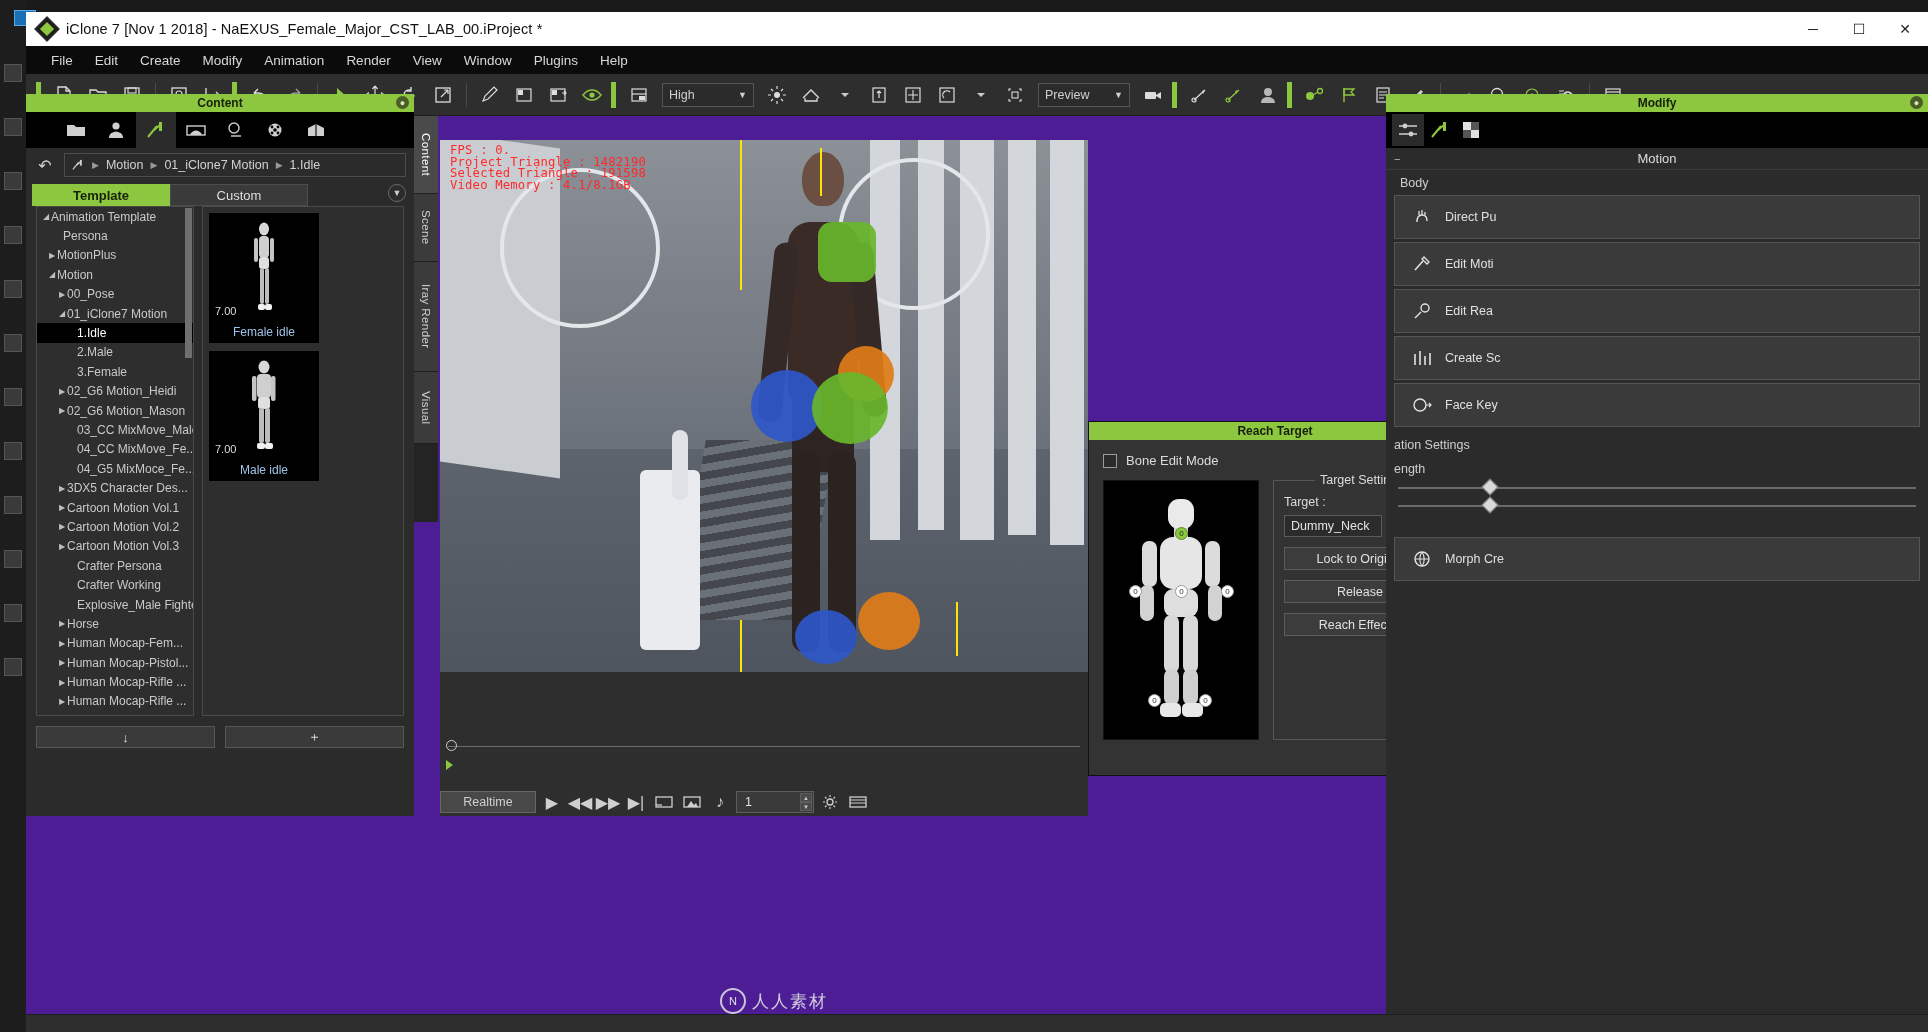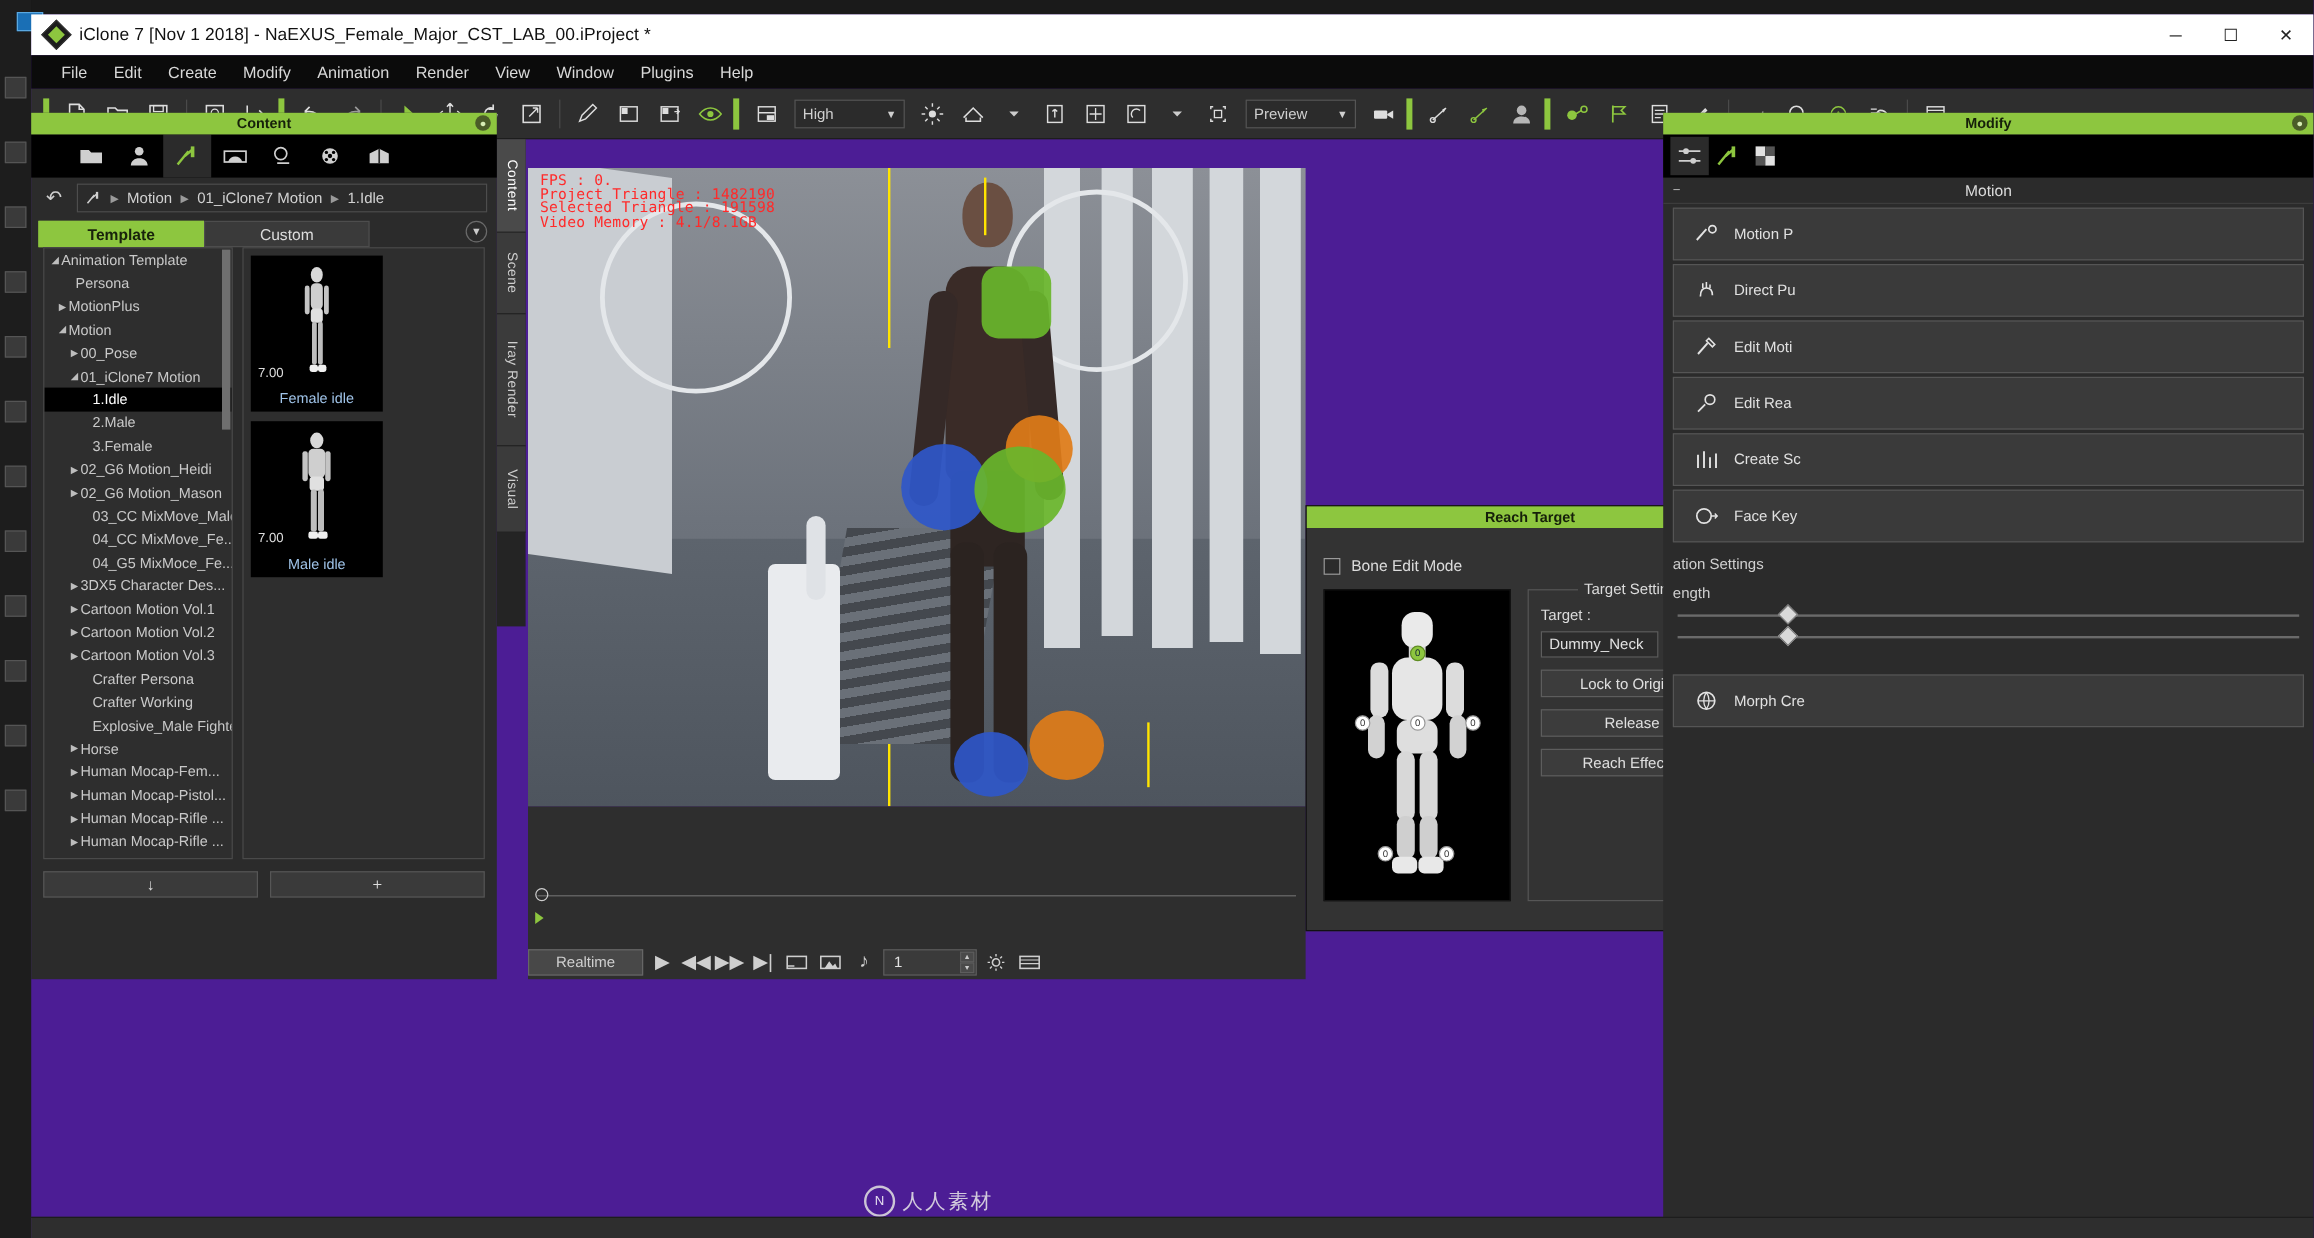--- a/index.html
+++ b/index.html
@@ -141,21 +141,21 @@
     padding-left:8px; color:#e2e2e2; font-size:12.5px; position:relative; }
   .spin { position:absolute; right:1px; top:1px; width:12px; height:18px; display:flex; flex-direction:column; }
   .spin div { flex:1; display:flex; align-items:center; justify-content:center; font-size:6px; color:#ccc; background:#4a4a4a; border:1px solid #5d5d5d; }
 
   
   .dlg { position:absolute; left:1088px; top:421px; width:374px; height:355px; background:#333; border:1px solid #111; }
   .dlg-head { height:18px; background:#8dc63f; color:#16200a; font-size:12px; font-weight:bold;
     display:flex; align-items:center; justify-content:center; position:relative; }
   .dlg-head .x { position:absolute; right:5px; top:2px; width:13px; height:13px; border-radius:50%;
     background:#4a5c28; color:#d6ecb4; font-size:9px; display:flex; align-items:center; justify-content:center; }
-  .dlg-row { display:flex; align-items:center; padding:24px 14px 0; gap:9px; position:relative; }
+  .dlg-row { display:flex; align-items:center; padding:13px 14px 0; gap:9px; position:relative; }
   .chk { width:14px; height:14px; border:1px solid #9a9a9a; background:#2b2b2b; }
   .dlg-label { color:#dcdcdc; font-size:13px; }
   .gear-btn { position:absolute; right:14px; top:10px; width:18px; height:18px; border:1px solid #5d5d5d; background:#3c3c3c;
      display:flex; align-items:center; justify-content:center; }
   .dlg-body { display:flex; padding:12px 14px; gap:14px; }
   .preview-box { width:156px; height:260px; background:#000; position:relative; border:1px solid #151515; }
   .dummy { position:absolute; left:50%; top:16px; transform:translateX(-50%); width:106px; height:228px; }
   .d-dot { position:absolute; width:13px; height:13px; border-radius:50%; background:#ffffff; border:1px solid #999;
     color:#333; font-size:8px; display:flex; align-items:center; justify-content:center; }
   .d-dot.green { background:#8dc63f; border-color:#5f8c22; color:#123; }
@@ -893,30 +893,22 @@
             <rect x="10" y="10" width="8" height="8" fill="#e2e2e2"></rect>
             <rect x="10" y="2" width="8" height="8" fill="#555"></rect>
             <rect x="2" y="10" width="8" height="8" fill="#555"></rect>
           </svg>
         </div>
     </div>
     <div class="mod-section">
       <span class="mn">−</span>
       <span>Motion</span>
     </div>
-
-    <div class="mbtn">
-      <span class="ic">
-          <svg width="22" height="22" viewBox="0 0 22 22">
-            <path d="M3 16 11 7" stroke="#e2e2e2" stroke-width="1.6"></path>
-            <circle cx="16" cy="7" r="3" fill="none" stroke="#e2e2e2" stroke-width="1.4"></circle>
-          </svg>
-        </span>
-      <span>Motion P</span>
-    </div>
+    <div class="mod-sub">Body</div>
+
     <div class="mbtn">
       <span class="ic">
           <svg width="22" height="22" viewBox="0 0 22 22">
             <path d="M6 16c0-5 2-7 5-7s5 2 5 6" stroke="#e2e2e2" stroke-width="1.4" fill="none"></path>
             <path d="M8 9V5m3 4V4m3 5V6" stroke="#e2e2e2" stroke-width="1.3"></path>
           </svg>
         </span>
       <span>Direct Pu</span>
     </div>
     <div class="mbtn">

